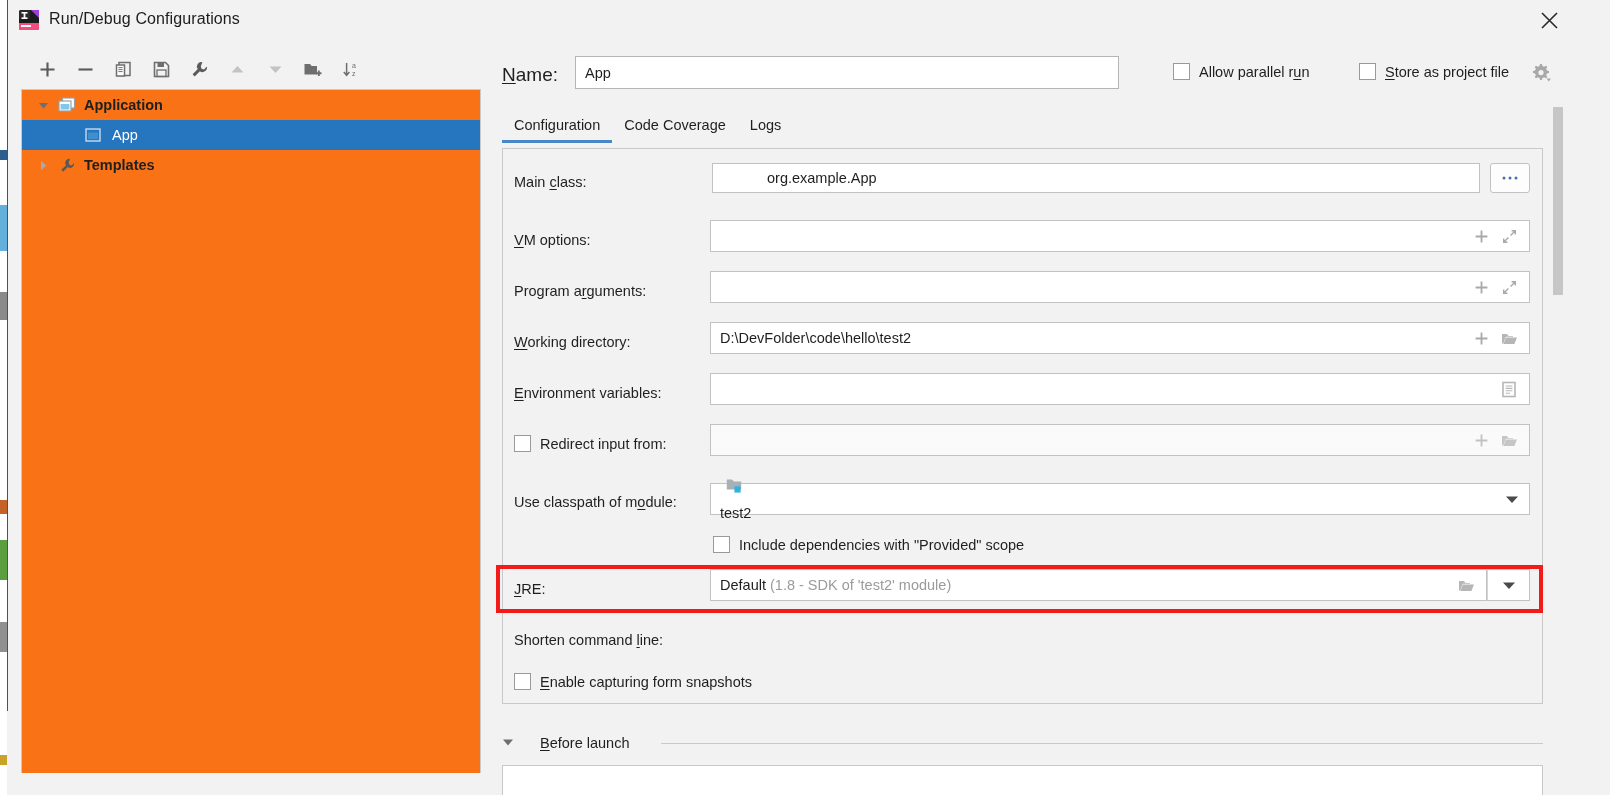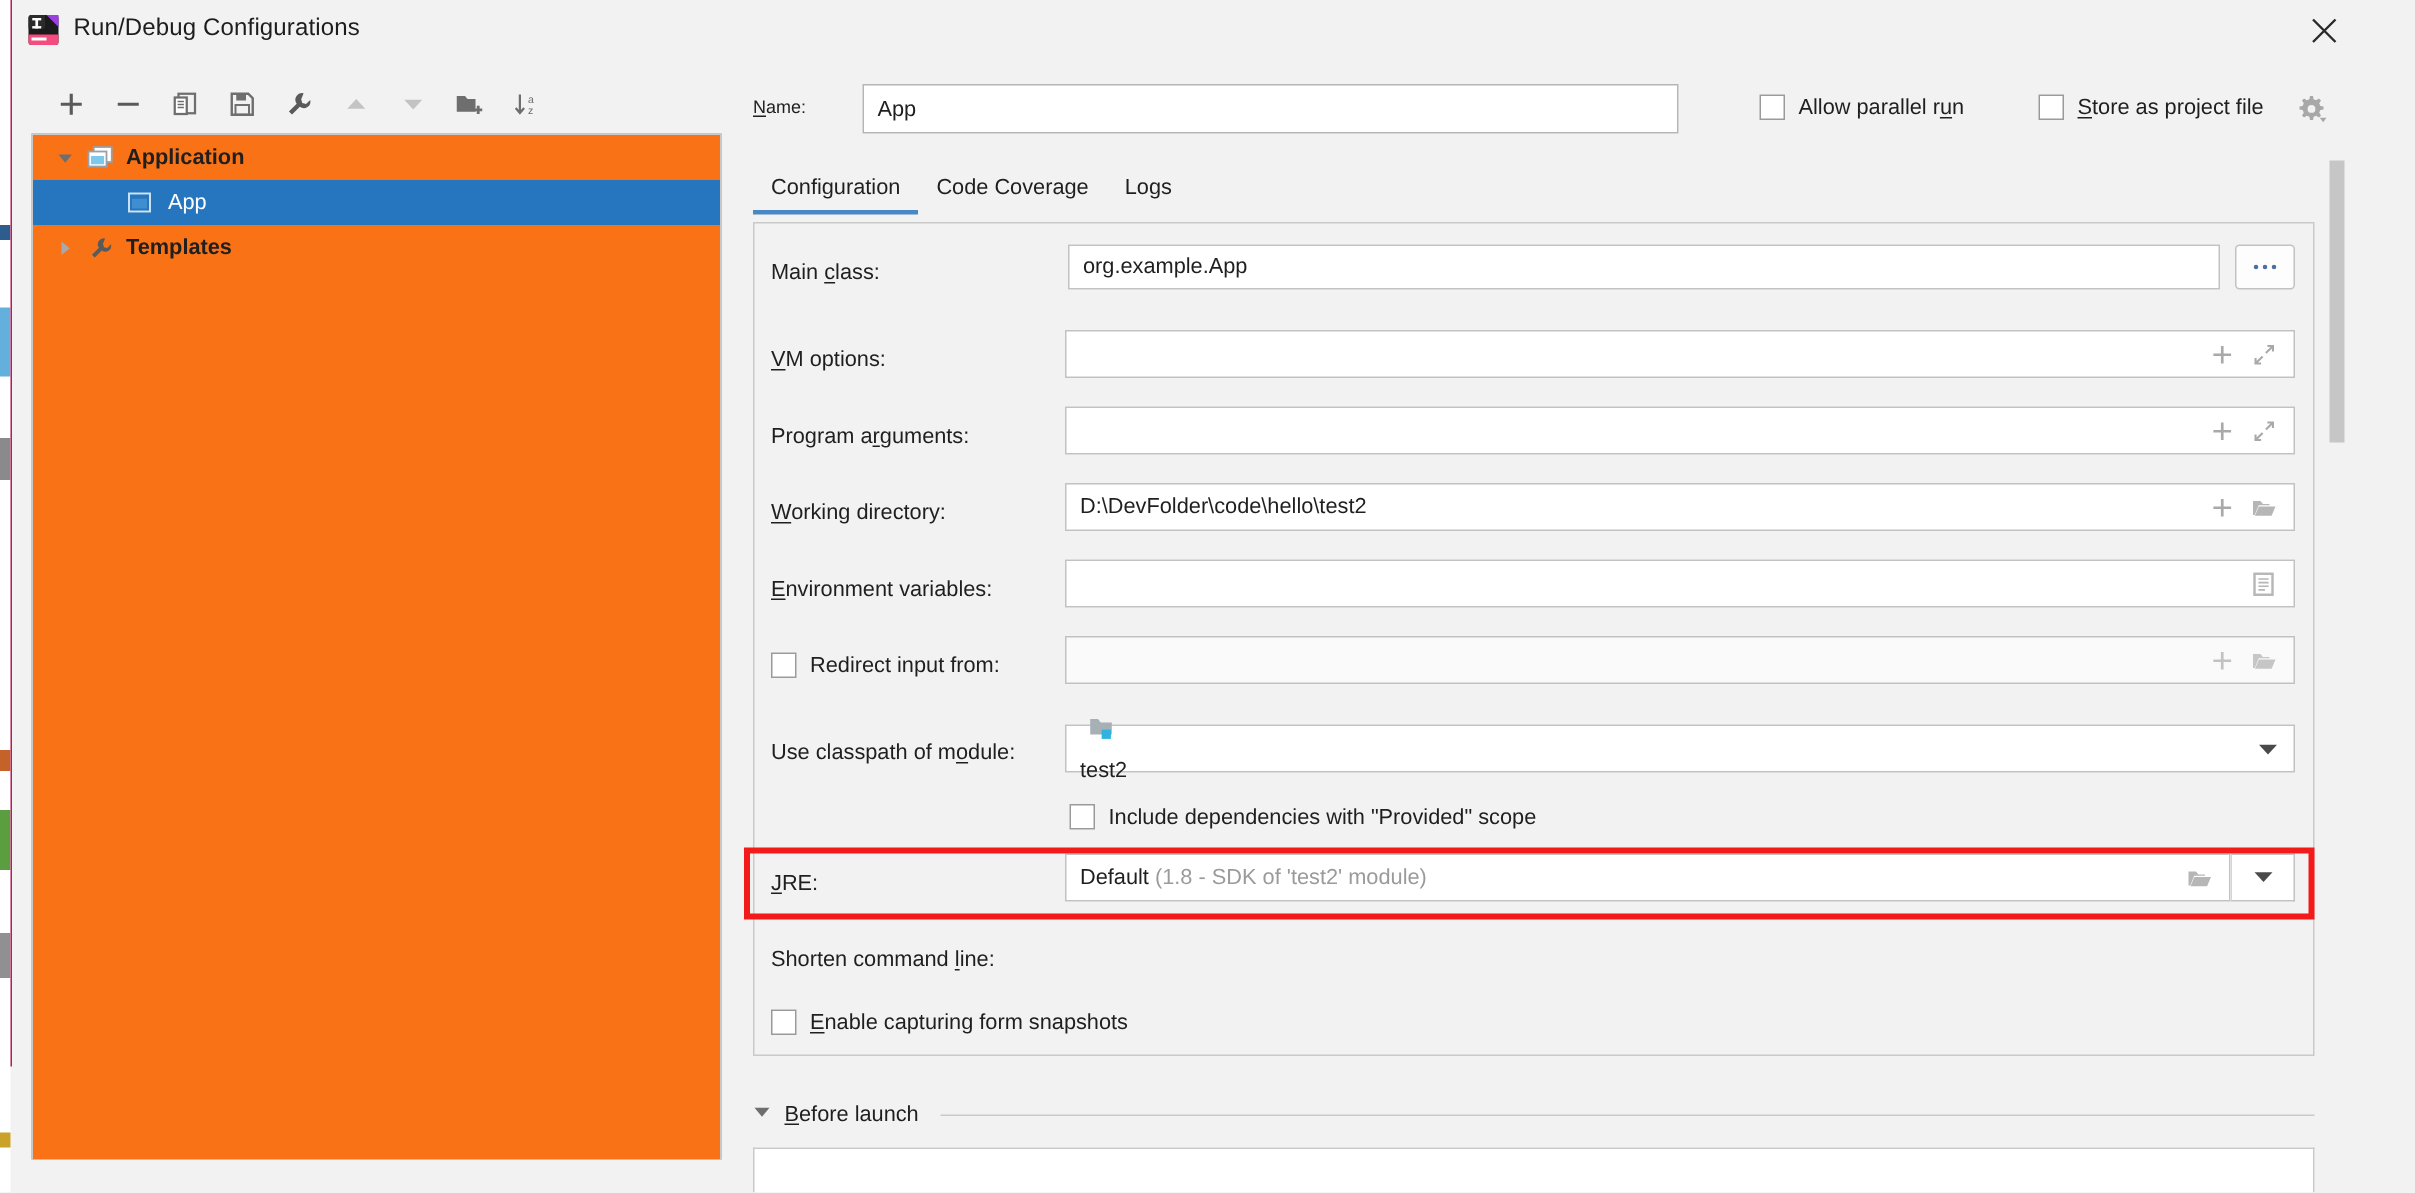--- a/index.html
+++ b/index.html
@@ -51,21 +51,21 @@
   .tree-row { position: relative; height: 30px; display: flex; align-items: center; padding-left: 8px; }
   .tree-row.sel { background: #2675bf; color: #ffffff; }
   .tw { width: 26px; display: flex; align-items: center; justify-content: center; flex: 0 0 26px; }
   .ticon { width: 22px; display: flex; align-items: center; justify-content: center; flex: 0 0 22px; margin-right: 6px; }
   .tlabel { font-size: 14.5px; }
   .tlabel.bold { font-weight: bold; }
   .tree-row.indent { padding-left: 60px; }
   .tree-row.indent .ticon { margin-right: 8px; }
 
   
-  .name-label { position: absolute; left: 494px; top: 64px; font-size: 12px; }
+  .name-label { position: absolute; left: 494px; top: 64px; font-size: 19px; }
   .name-input {
     position: absolute; left: 567px; top: 56px; width: 544px; height: 33px;
     background: #fff; border: 1px solid #b5b5b5;
     font-family: "Liberation Sans", sans-serif; font-size: 14.5px;
     padding: 0 9px; color: #1f1f1f; outline: none;
   }
   .chk-wrap { position: absolute; display: flex; align-items: center; gap: 9px; }
   .chkbox {
     width: 17px; height: 17px; background: #fff; border: 1px solid #9a9a9a; flex: 0 0 17px;
   }
@@ -99,21 +99,21 @@
   }
   .combo-arrow { width: 34px; display: flex; align-items: center; justify-content: center; }
   .sep-btn { border-left: 1px solid #d5d5d5; }
 
   
   .redbox {
     position: absolute; border: 4px solid #f31a1a; pointer-events: none;
   }
 
   
-  .bl { position: absolute; left: 494px; top: 735px; width: 1041px; display: flex; align-items: center; gap: 9px; }
+  .bl { position: absolute; left: 494px; top: 735px; width: 1041px; display: flex; align-items: center; gap: 26px; }
   .bl-label { font-size: 14.5px; }
   .bl-line { flex: 1; height: 1px; background: #c9c9c9; margin-left: 6px; }
   .bl-panel {
     position: absolute; left: 494px; top: 765px; width: 1041px; height: 30px;
     border: 1px solid #c9c9c9; border-bottom: none; background: #fff;
   }
 
   
   .scroll-track { position: absolute; left: 1543px; top: 100px; width: 13px; height: 695px; background: #f2f2f2; }
   .scroll-thumb { position: absolute; left: 1545px; top: 107px; width: 10px; height: 188px; background: #c6c6c6; }
@@ -291,21 +291,21 @@
       </div>
       <div class="tab">
         <span>Logs</span>
         <span class="bar"></span>
       </div>
     </div>
 
     <div class="panel">
 
       <span class="row-label" style="left:11px; top:25px;">Main <span class="u">c</span>lass:</span>
-      <div class="fld" style="left:209px; top:14px; width:768px; height:30px;">
+      <div class="fld" style="left:209px; top:14px; width:768px; height:30px;padding-left:45px;">
         <span class="fld-txt">org.example.App</span>
       </div>
       <div class="dots-btn" style="left:987px; top:14px; width:40px; height:30px;">
         <svg width="18" height="6" viewBox="0 0 18 6">
           <circle cx="3" cy="3" r="1.5" fill="#4b6ea8"></circle>
             <circle cx="9" cy="3" r="1.5" fill="#4b6ea8"></circle>
             <circle cx="15" cy="3" r="1.5" fill="#4b6ea8"></circle>
         </svg>
       </div>
 

